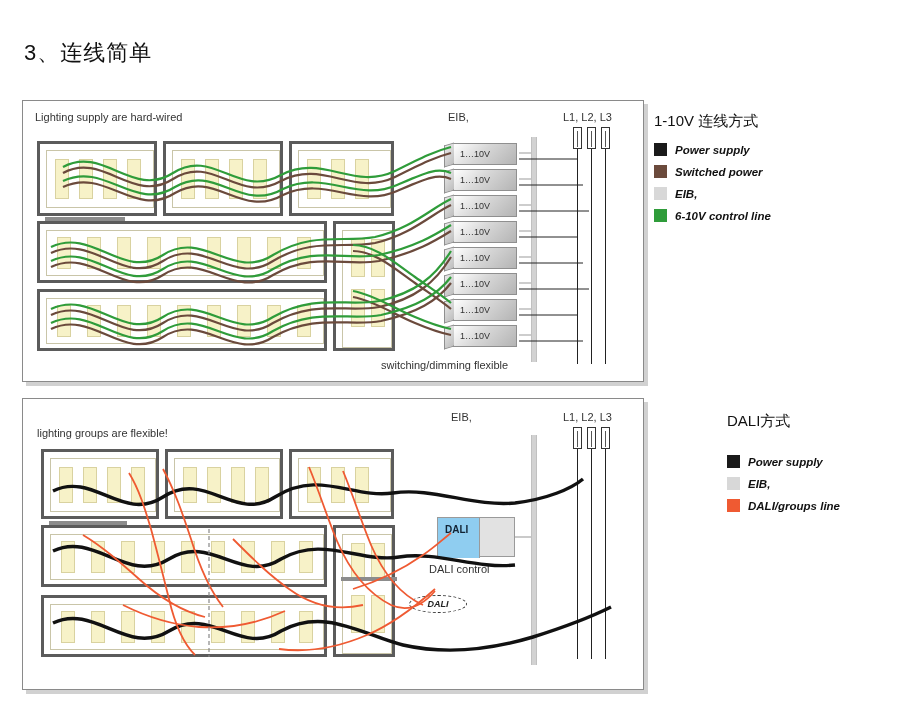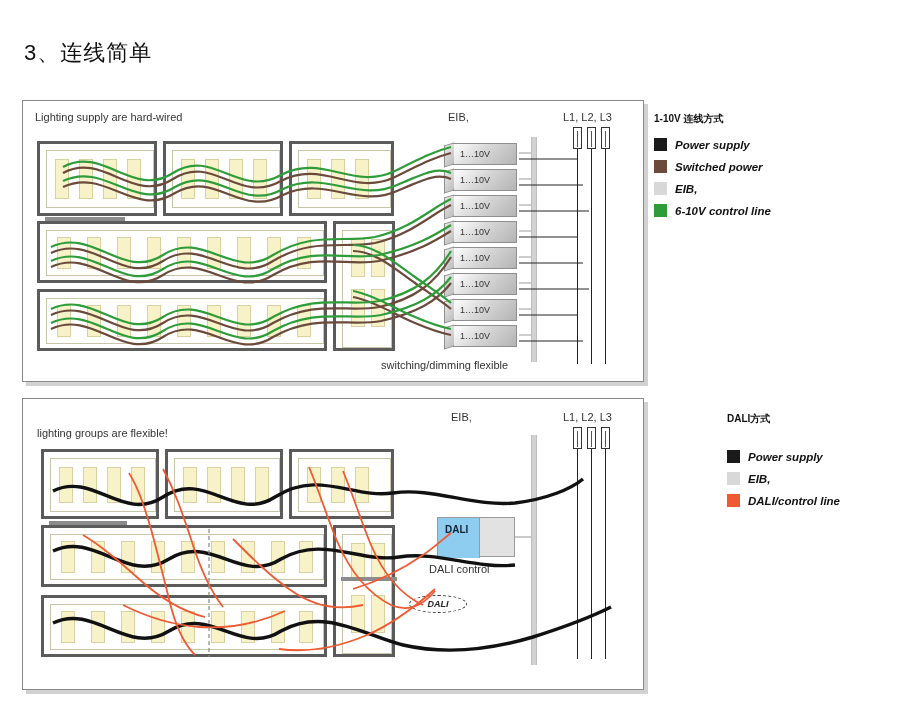--- a/index.html
+++ b/index.html
@@ -173,22 +173,22 @@
     font-weight: bold;
     font-style: italic;
     color: #222;
   }
 
   
   .legend {
     position: absolute;
   }
   .legend-title {
-    font-size: 10px;
-    font-weight: bold;
+    font-size: 15px;
+    font-weight: normal;
     color: #111;
     margin-bottom: 12px;
     white-space: nowrap;
   }
   .legend-row {
     display: flex;
     align-items: center;
     margin-bottom: 9px;
   }
   .swatch {
@@ -503,15 +503,15 @@
   <div class="legend-row" style="margin-top:24px;">
     <div class="swatch" style="background:#1a1a1a;"></div>
     <div class="legend-label">Power supply</div>
   </div>
   <div class="legend-row">
     <div class="swatch" style="background:#d8d8d8;"></div>
     <div class="legend-label">EIB,</div>
   </div>
   <div class="legend-row">
     <div class="swatch" style="background:#ef5a32;"></div>
-    <div class="legend-label">DALI/control line</div>
+    <div class="legend-label">DALI/groups line</div>
   </div>
 </div>
 
 </body></html>

